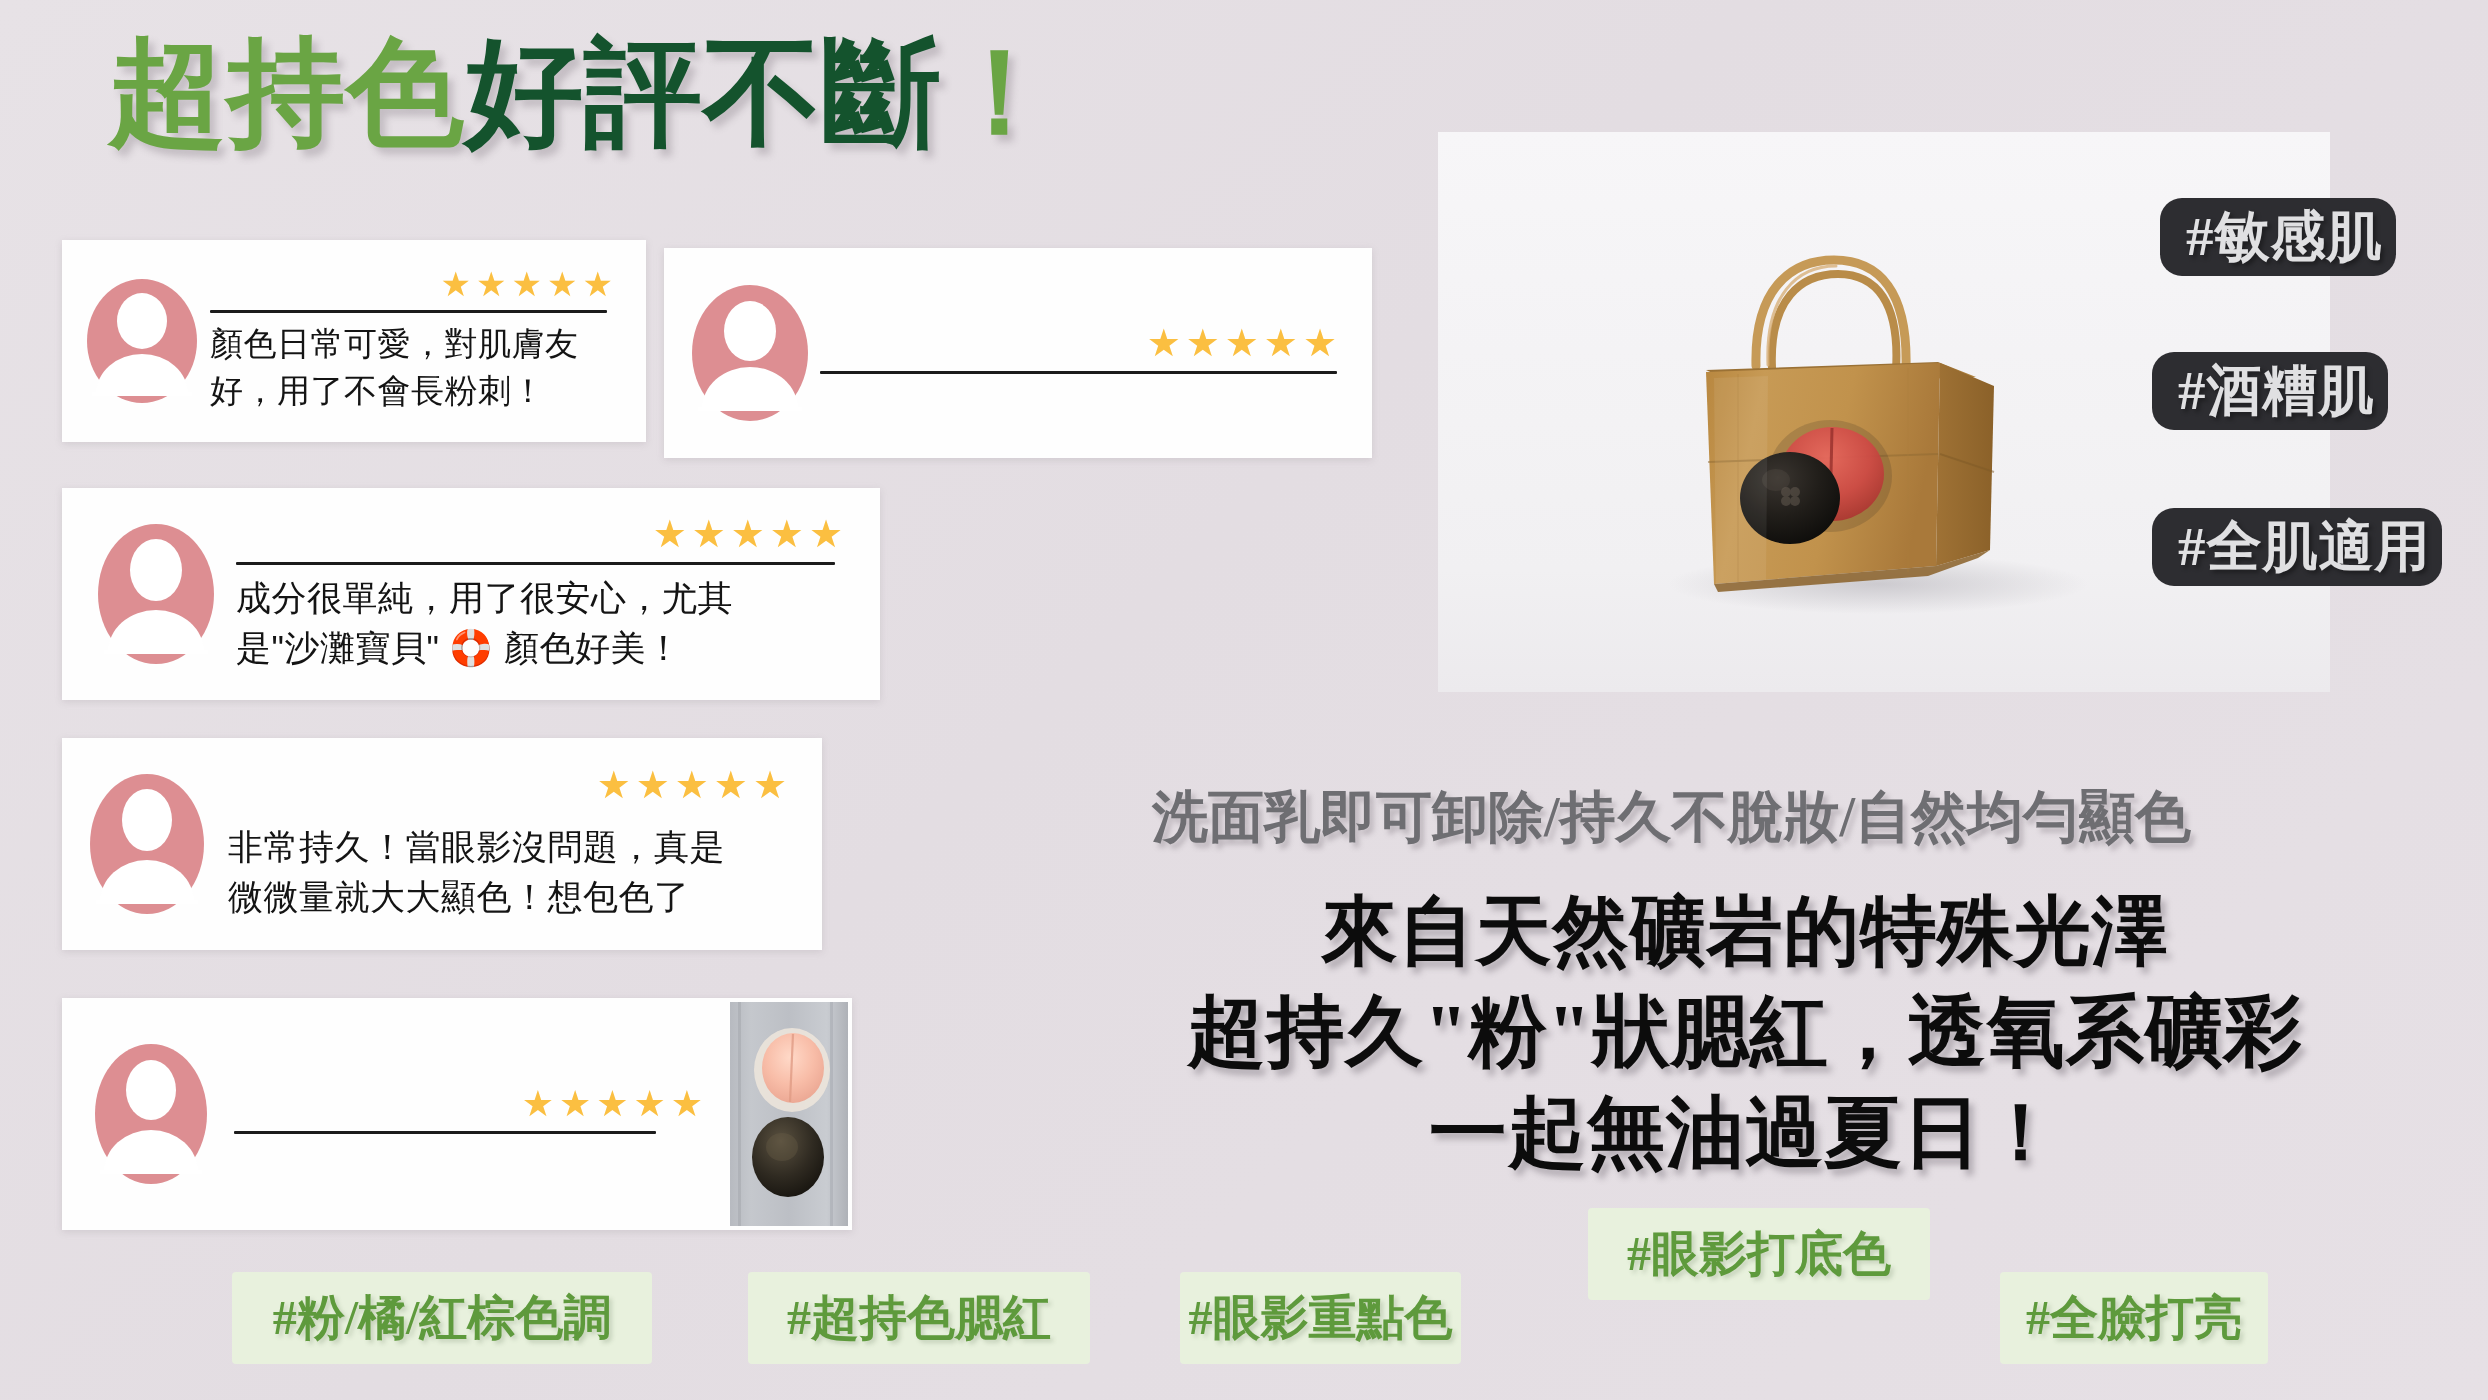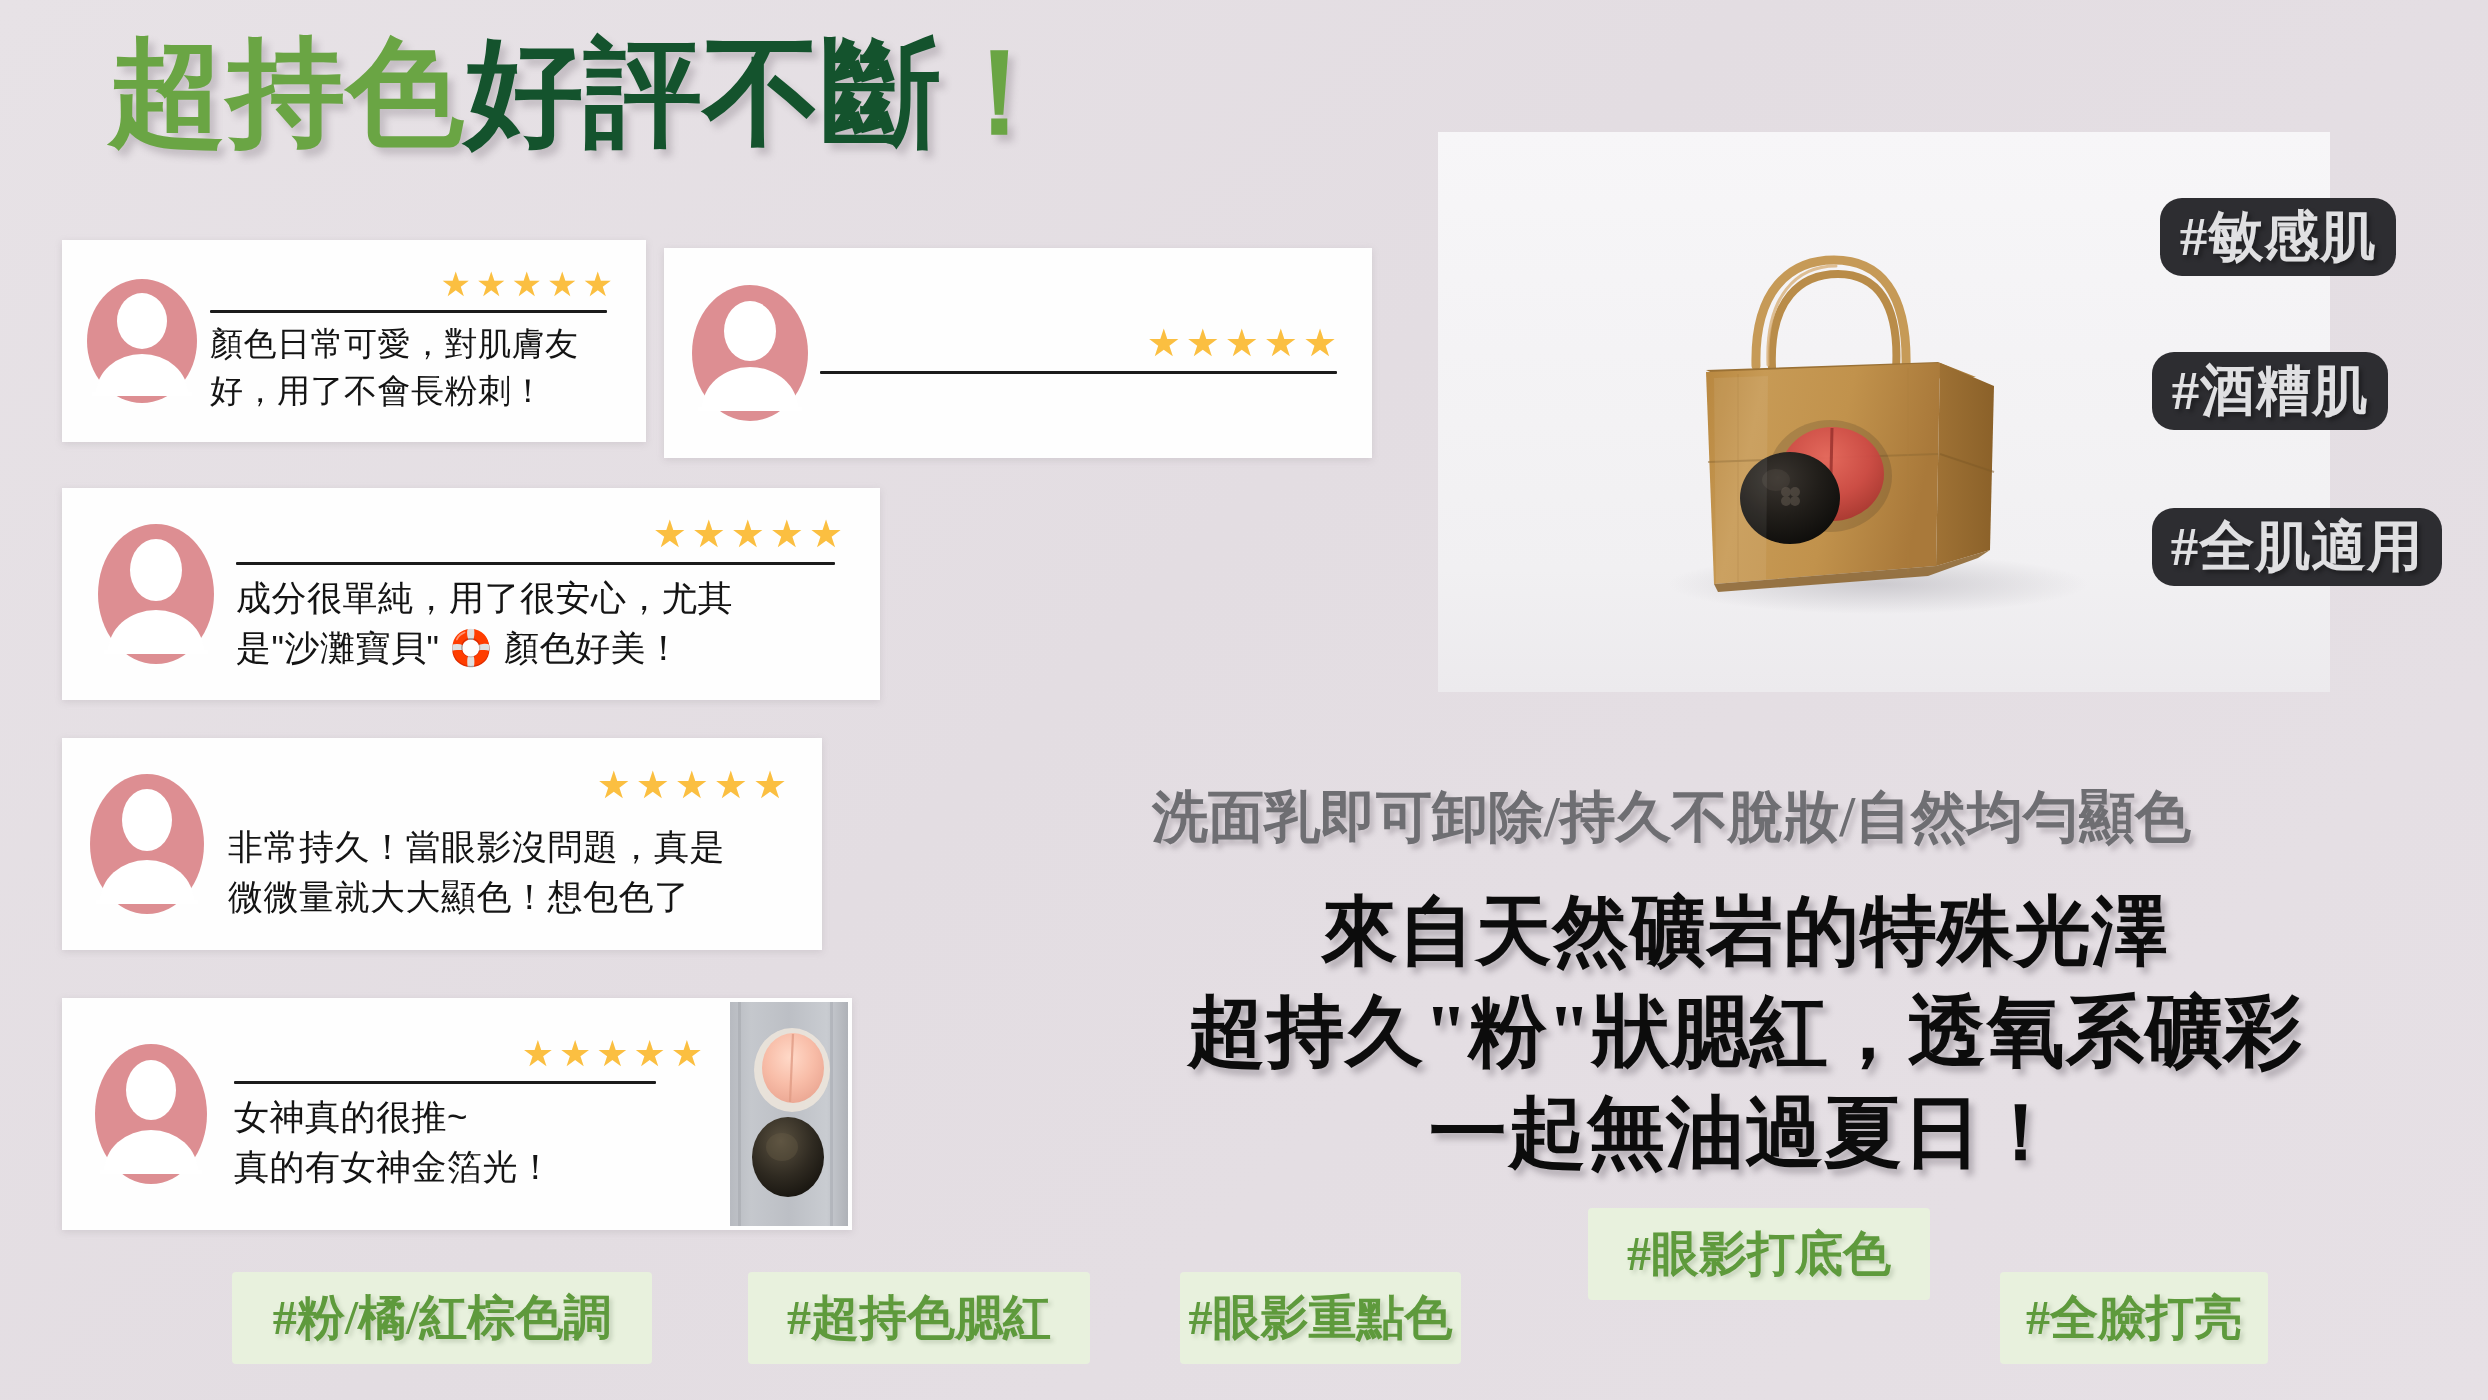--- a/index.html
+++ b/index.html
@@ -114,21 +114,20 @@
   }
 
   
   .dark-badge {
     position: absolute;
     background: #2d2d31;
     color: #e0e0e2;
     border-radius: 22px;
     display: flex;
     align-items: center;
-    justify-content: center;
     font-size: 55px;
     font-weight: 700;
     letter-spacing: 1px;
     font-family: "Liberation Serif", "DejaVu Serif", serif;
     text-shadow: 3px 3px 4px rgba(0,0,0,0.35);
     white-space: nowrap;
     padding: 0 26px;
   }
 
   
@@ -261,22 +260,20 @@
     <svg width="142" height="168" viewBox="0 0 142 168">
       <ellipse cx="71" cy="84" rx="56" ry="70" fill="#dd8e92"></ellipse>
       <ellipse cx="71" cy="60" rx="25" ry="30" fill="#ffffff"></ellipse>
       <path d="M 24 142 A 47 42 0 0 1 118 142 Z" fill="#ffffff"></path>
       <rect x="20" y="140" width="102" height="4" fill="#ffffff"></rect>
     </svg>
   </div>
   <div class="review-body" style="padding-right:16px;padding-left:12px;">
     <div class="stars" style="font-size:36px;">★★★★★</div>
     <div class="rule" style="width:88%;"></div>
-    <div class="review-text" style="font-size:35px;">女神真的很推~
-真的有女神金箔光！</div>
   </div>
   <div class="review-photo" style="width:118px;height:224px;margin-right:4px;">
     <svg width="118" height="224" viewBox="0 0 118 224">
       <defs>
         <linearGradient id="wallg" x1="0" y1="0" x2="1" y2="0">
           <stop offset="0%" stop-color="#b7bac0"></stop>
           <stop offset="18%" stop-color="#c5c8cd"></stop>
           <stop offset="50%" stop-color="#bcbfc5"></stop>
           <stop offset="82%" stop-color="#c9ccd1"></stop>
           <stop offset="100%" stop-color="#aeb1b7"></stop>

